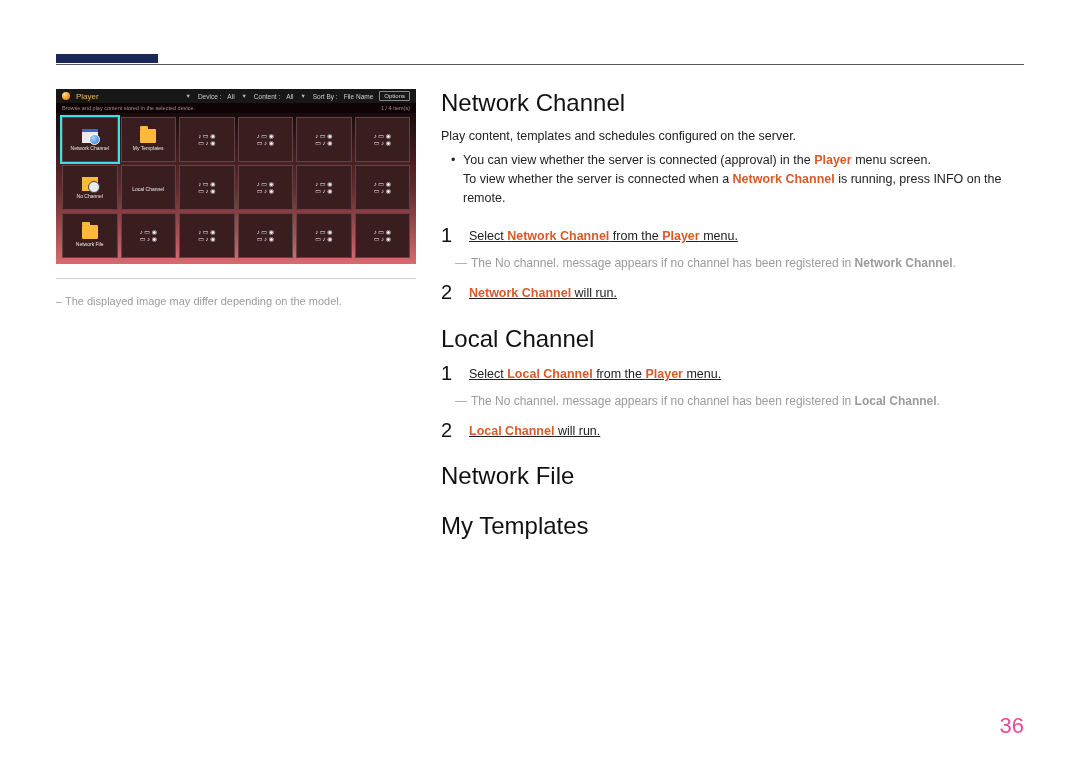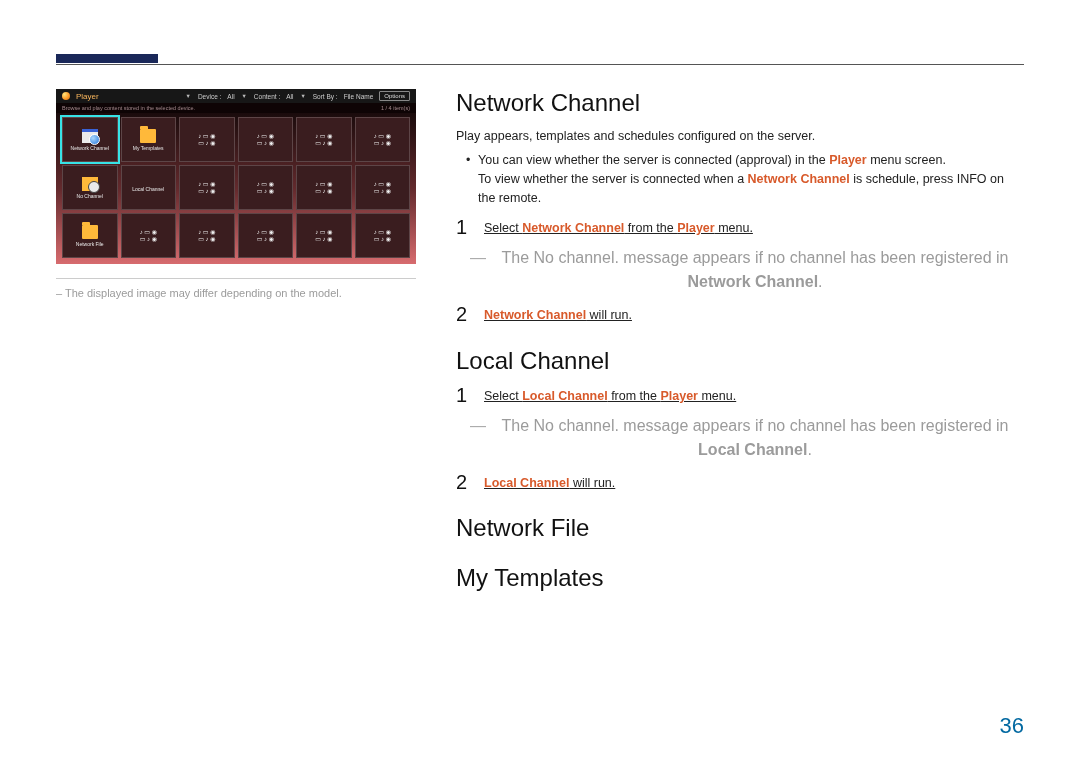--- a/index.html
+++ b/index.html
@@ -20,21 +20,21 @@
   .accent-bar {
     position: absolute;
     left: 56px;
     top: 54px;
     width: 102px;
     height: 9px;
     background: #1a2859;
   }
   .page {
     display: flex;
-    gap: 40px;
+    gap: 25px;
   }
   .left-col { width: 360px; flex: none; }
   .right-col { flex: 1; }
   
   .player-shot {
     width: 360px;
     height: 175px;
     background: #0e0405;
     color: #eee;
     display: flex;
@@ -106,58 +106,58 @@
   }
   .folder-clock { width:16px; height:14px; background:#ffb93a; position:relative; }
   .folder-clock::after {
     content:""; position:absolute; right:-2px; bottom:-2px;
     width:10px; height:10px; border-radius:50%;
     background:#eaeaea; border:1px solid #444;
   }
   .shot-foot {
     border-top: 1px solid #ccc;
     margin-top: 14px;
-    padding-top: 8px;
+    padding-top: 16px;
     color: #9b9b9b;
     font-size: 11px;
   }
   .k-term { color: #d85a2b; font-weight: 600; }
   .k-term-grey { color: #9b9b9b; font-weight: 600; }
   .k-bold { font-weight: 400; }
   h2.sect {
     font-size: 24px;
     font-weight: 400;
     color: #111;
     margin-bottom: 10px;
     margin-top: 22px;
   }
   h2.sect:first-child { margin-top: 0; }
   p.body { font-size: 12.5px; color: #222; margin-bottom: 6px; line-height: 1.45; }
-  ul.bul { list-style: none; padding-left: 22px; margin-bottom: 10px; }
+  ul.bul { list-style: none; padding-left: 22px; margin-bottom: 18px; }
   ul.bul > li { font-size: 12.5px; line-height: 1.5; position: relative; }
   ul.bul > li::before {
     content: "•"; position: absolute; left: -12px; top: 0; color: #222;
   }
   ol.num { list-style: none; padding: 0; }
   ol.num > li { display: flex; gap: 14px; font-size: 12.5px; margin-bottom: 8px; }
   .num-digit { font-size: 20px; font-weight: 300; color: #111; width: 14px; flex: none; line-height: 1; }
   .num-body { flex: 1; padding-top: 2px; line-height: 1.5; text-decoration: underline; }
   .note {
-    font-size: 16px; color: #9b9b9b; padding-left: 30px; position: relative;
-    margin: 8px 0 10px 0; line-height: 1.5; text-align: center;
+    font-size: 12px; color: #9b9b9b; padding-left: 30px; position: relative;
+    margin: 8px 0 10px 0; line-height: 1.5;
   }
   .note::before {
     content: "―"; position: absolute; left: 14px; top: 0; color: #aaa;
   }
   .page-no {
     position: absolute;
     right: 56px;
     bottom: 24px;
     font-size: 22px;
-    color: #0369a1;
+    color: #ec4899;
     font-weight: 400;
   }
 </style>
 </head>
 <body>
 
 <div class="accent-bar"></div>
 <div class="top-rule"></div>
 
 <div class="page">
@@ -245,25 +245,25 @@
         </div>
     </div>
     <div class="shot-foot">
       <span>– </span><span>The displayed image may differ depending on the model.</span>
     </div>
   </div>
 
   <div class="right-col">
 
     <h2 class="sect">Network Channel</h2>
-    <p class="body">Play appears, templates and schedules configured on the server.</p>
+    <p class="body">Play content, templates and schedules configured on the server.</p>
     <ul class="bul">
       <li>
         <span>You can view whether the server is connected (approval) in the </span><span class="k-term">Player</span><span> menu screen.</span><br>
-        <span>To view whether the server is connected when a </span><span class="k-term">Network Channel</span><span> is schedule, press </span><span class="k-bold">INFO</span><span> on the remote.</span>
+        <span>To view whether the server is connected when a </span><span class="k-term">Network Channel</span><span> is running, press </span><span class="k-bold">INFO</span><span> on the remote.</span>
       </li>
     </ul>
     <ol class="num">
       <li>
         <span class="num-digit">1</span>
         <span class="num-body">
           <span>Select </span><span class="k-term">Network Channel</span><span> from the </span><span class="k-term">Player</span><span> menu.</span>
         </span>
       </li>
     </ol>

